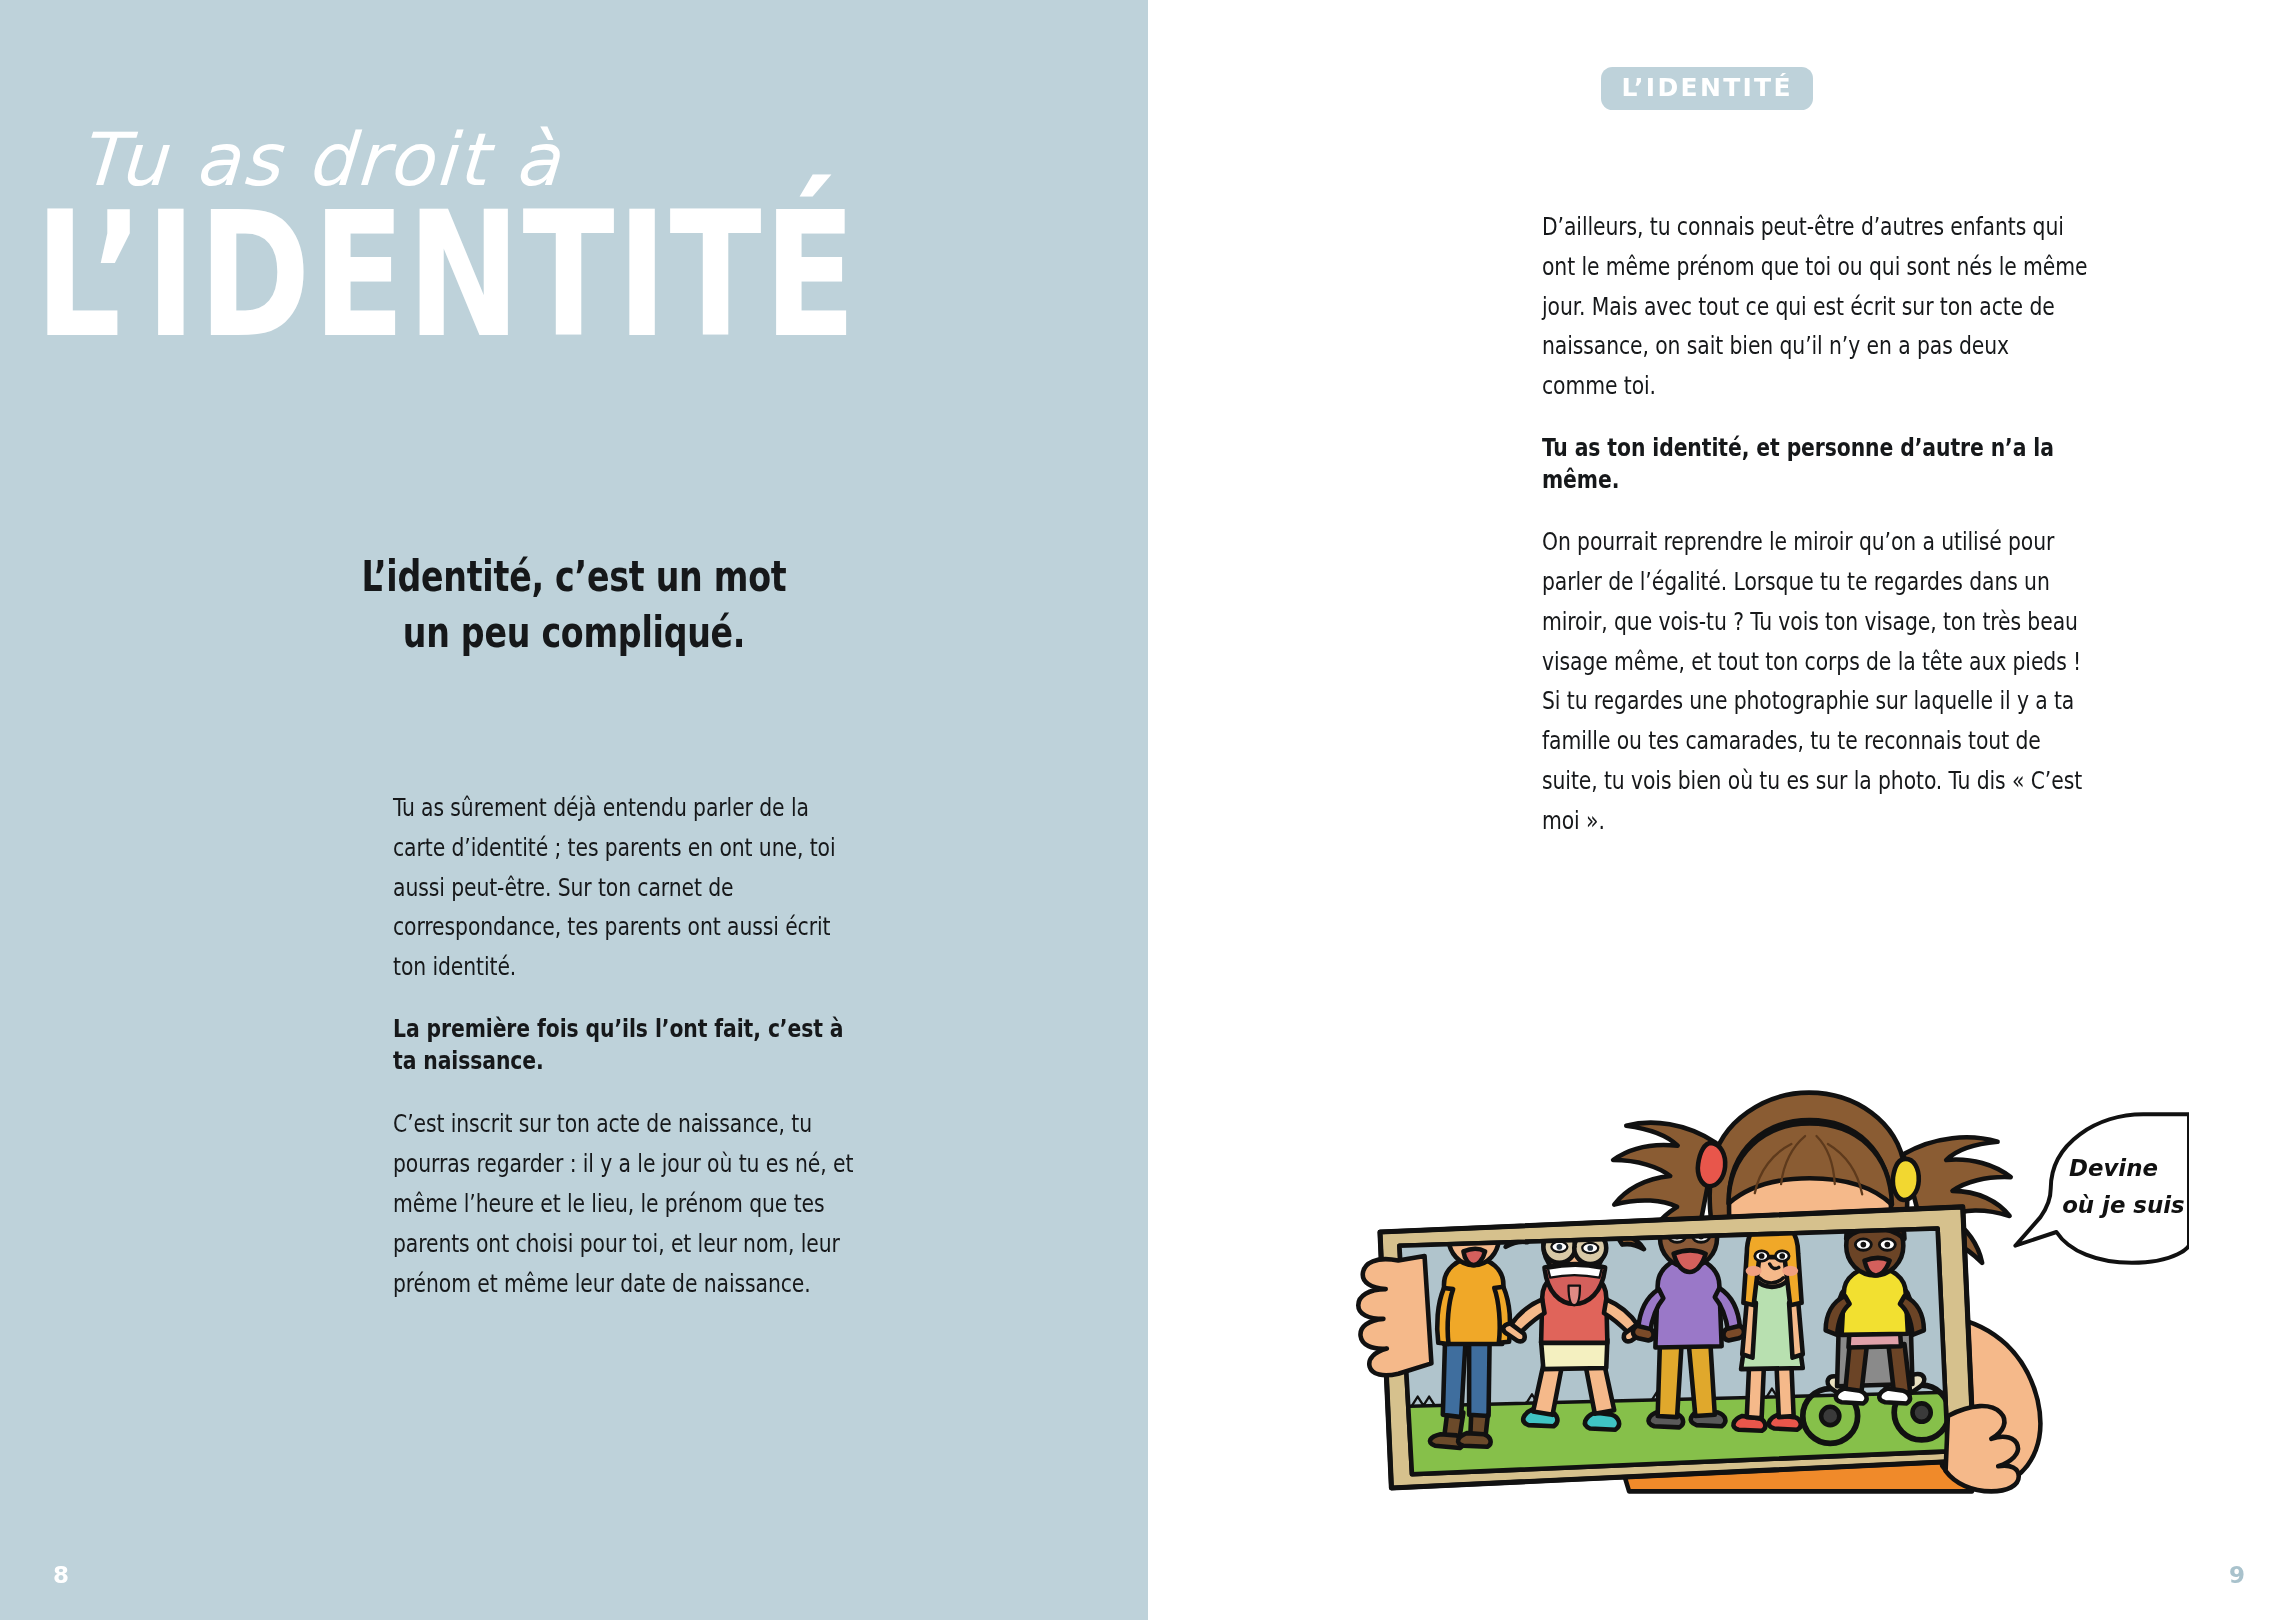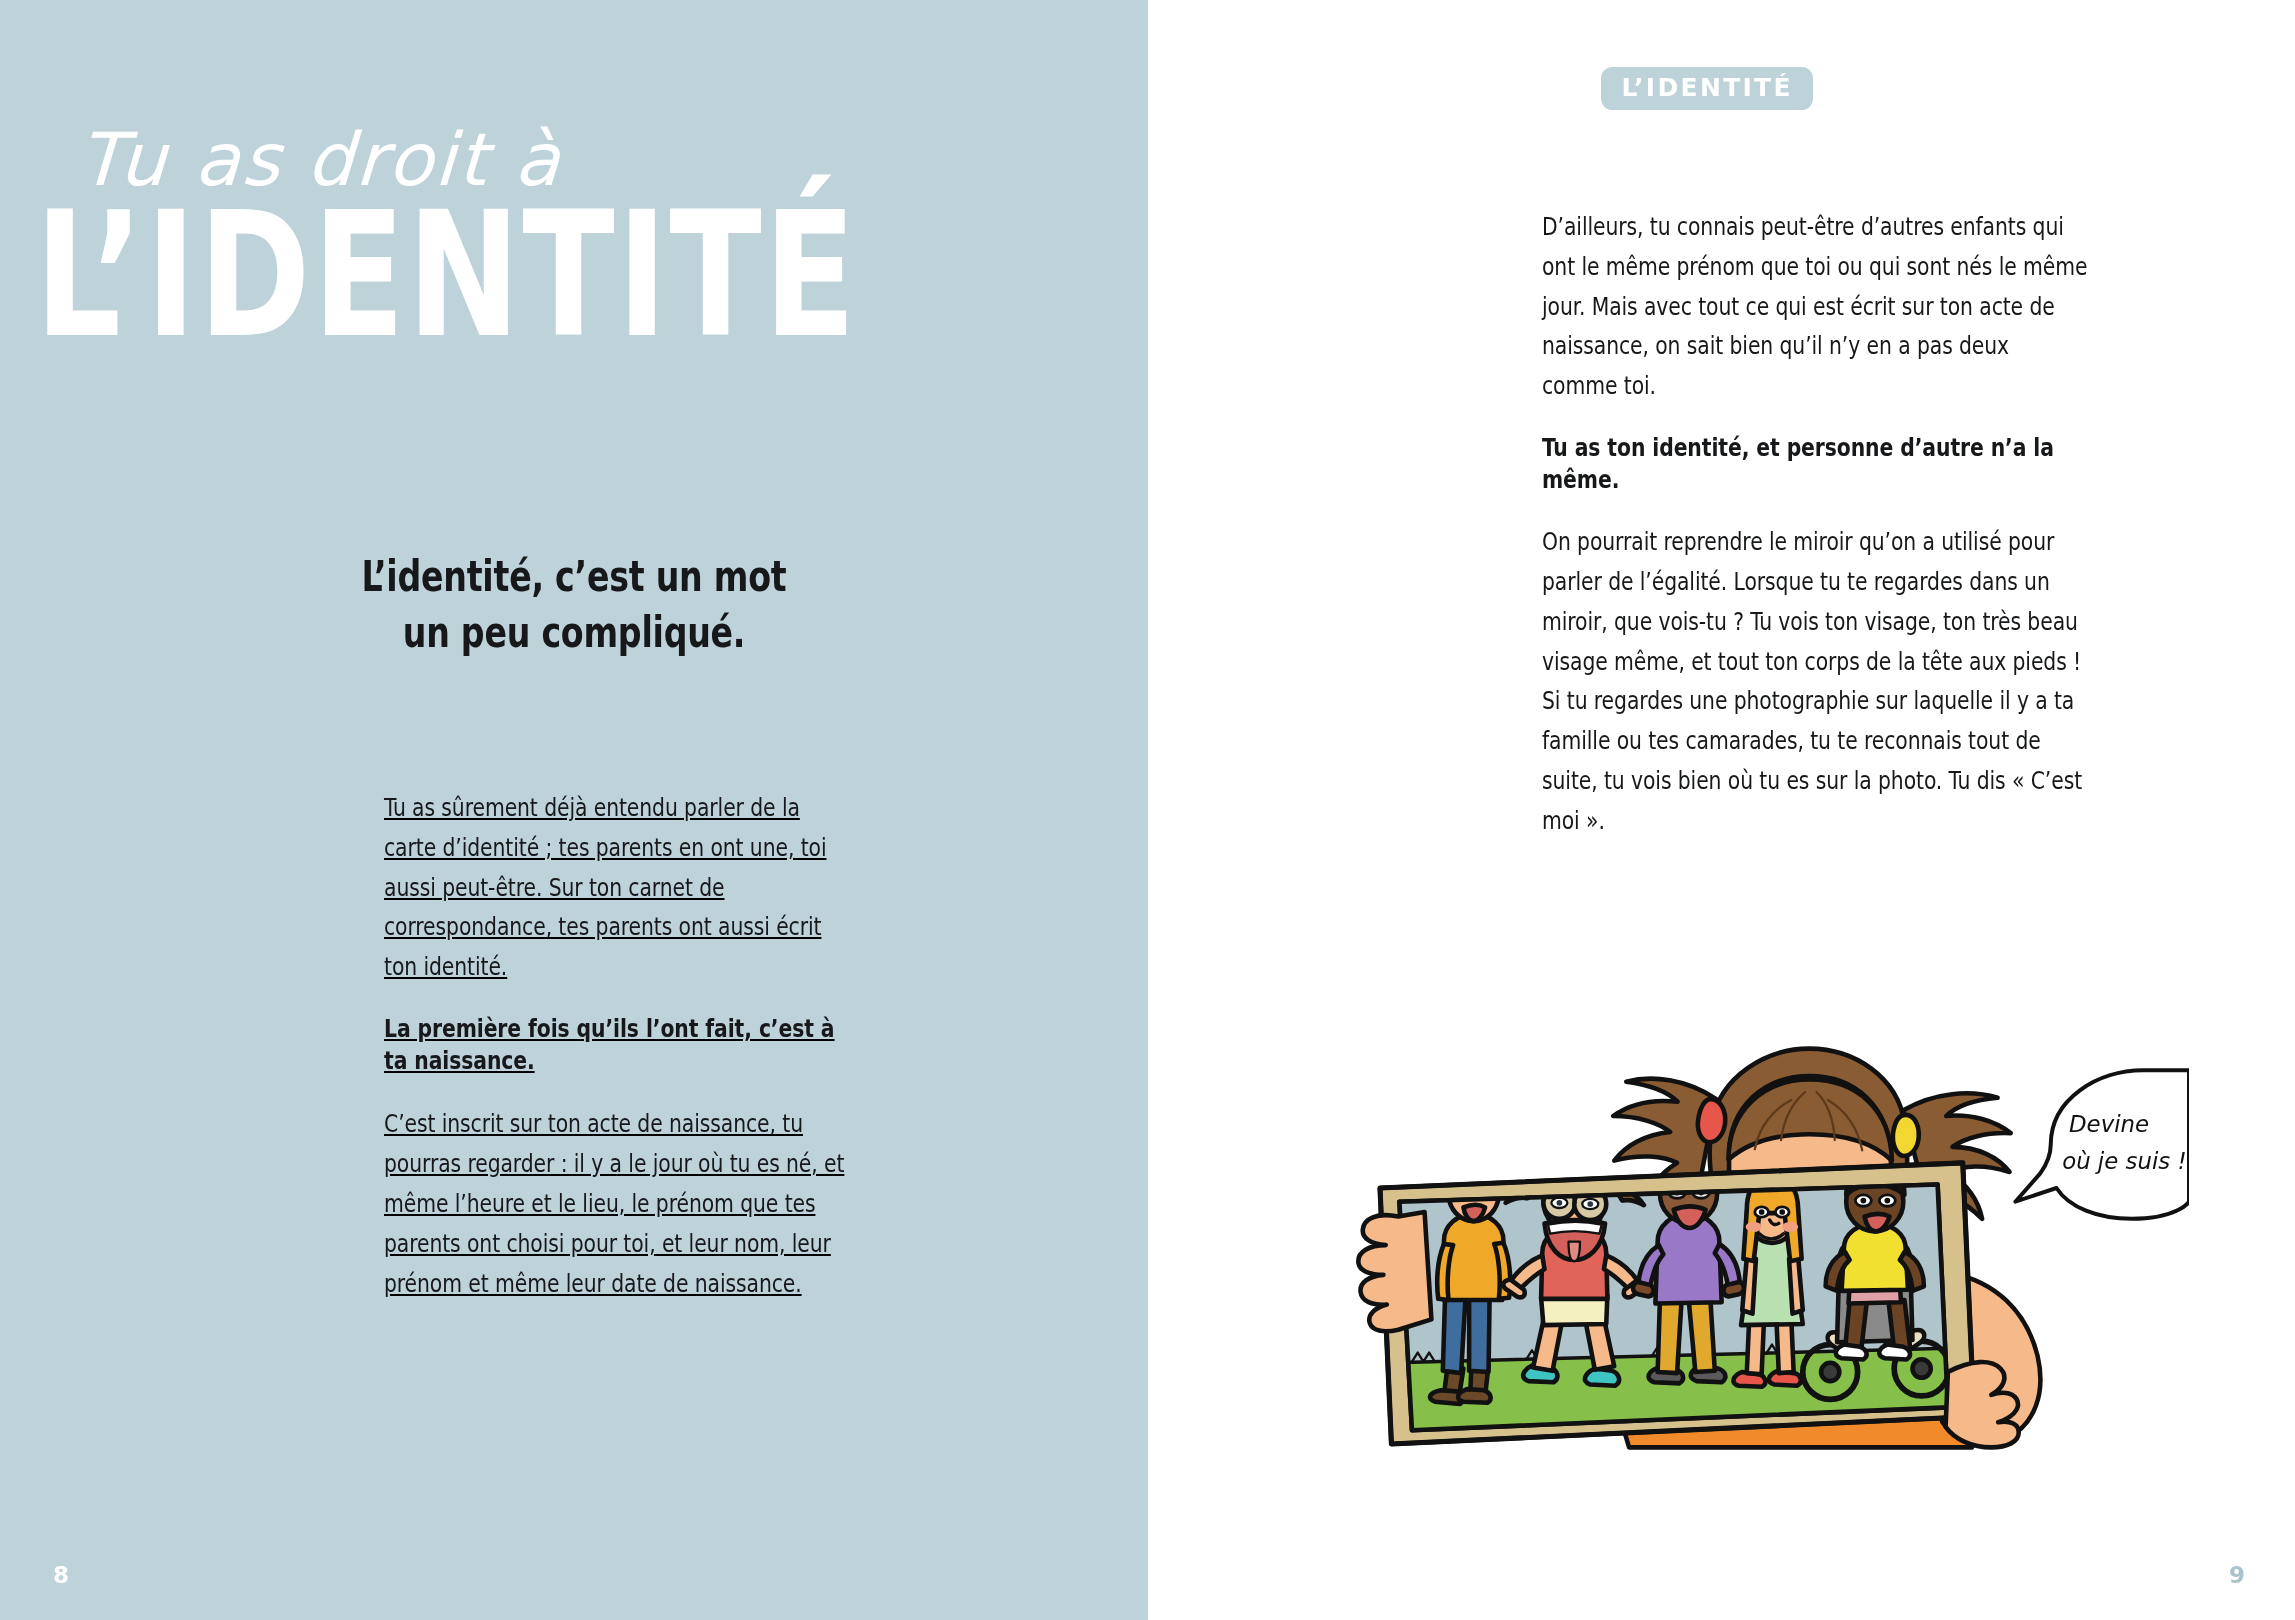--- a/index.html
+++ b/index.html
@@ -69,24 +69,23 @@
     font-size: 42px;
     line-height: 1.33;
     color: #16181a;
     letter-spacing: -0.3px;
     transform: scaleX(0.88);
     transform-origin: center top;
   }
 
   #left-body {
     position: absolute;
-    left: 384px;
+    left: 393px;
     top: 788px;
     width: 514px;
-    text-decoration: underline;
   }
 
   .body-para {
     font-family: "DejaVu Sans Condensed", "Liberation Sans Narrow", "Liberation Sans", sans-serif;
     font-weight: 400;
     font-size: 24.6px;
     line-height: 1.62;
     color: #16181a;
     margin: 0 0 26px 0;
     transform: scaleX(0.92);
@@ -149,23 +148,24 @@
     font-family: "DejaVu Sans", sans-serif;
     font-weight: 700;
     font-size: 23px;
     color: #a9c2cc;
   }
 
   
   #illustration {
     position: absolute;
     left: 1332px;
-    top: 1013px;
+    top: 1057px;
     width: 857px;
     height: 446px;
+    font-weight: bold;
   }
   #illustration svg { display: block; width: 100%; height: 100%; }
 
   .bubble-text {
     font-family: "DejaVu Sans", sans-serif;
     font-style: italic;
     font-size: 40px;
     fill: #111111;
   }
 </style>

